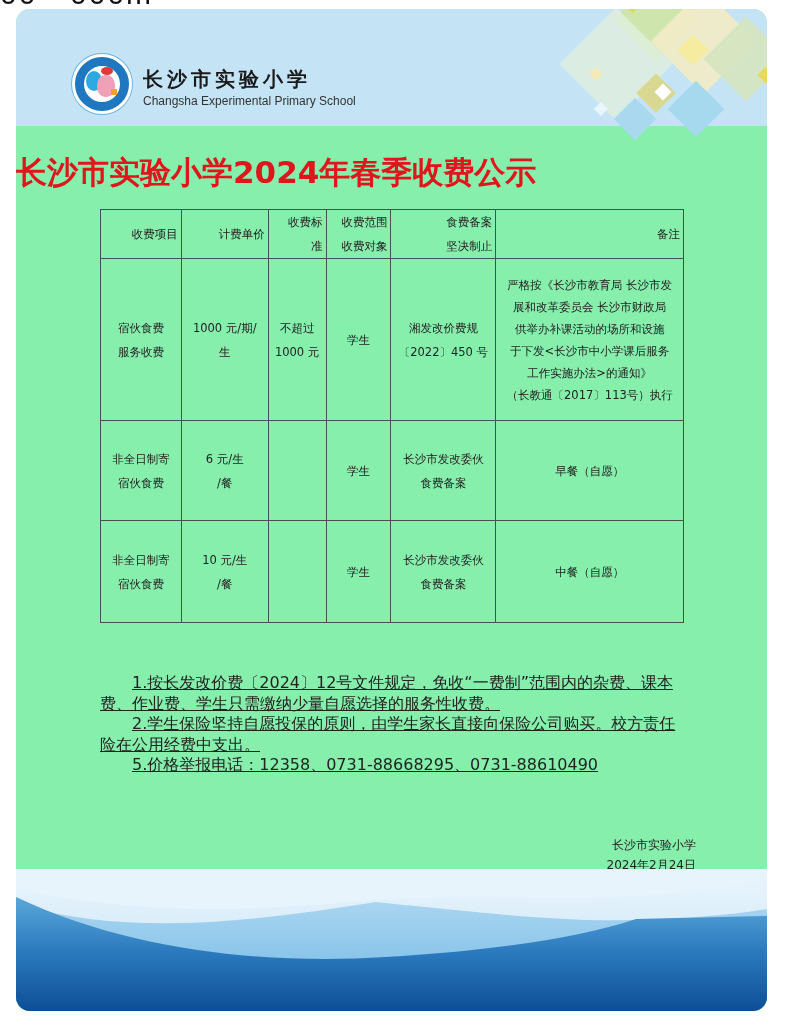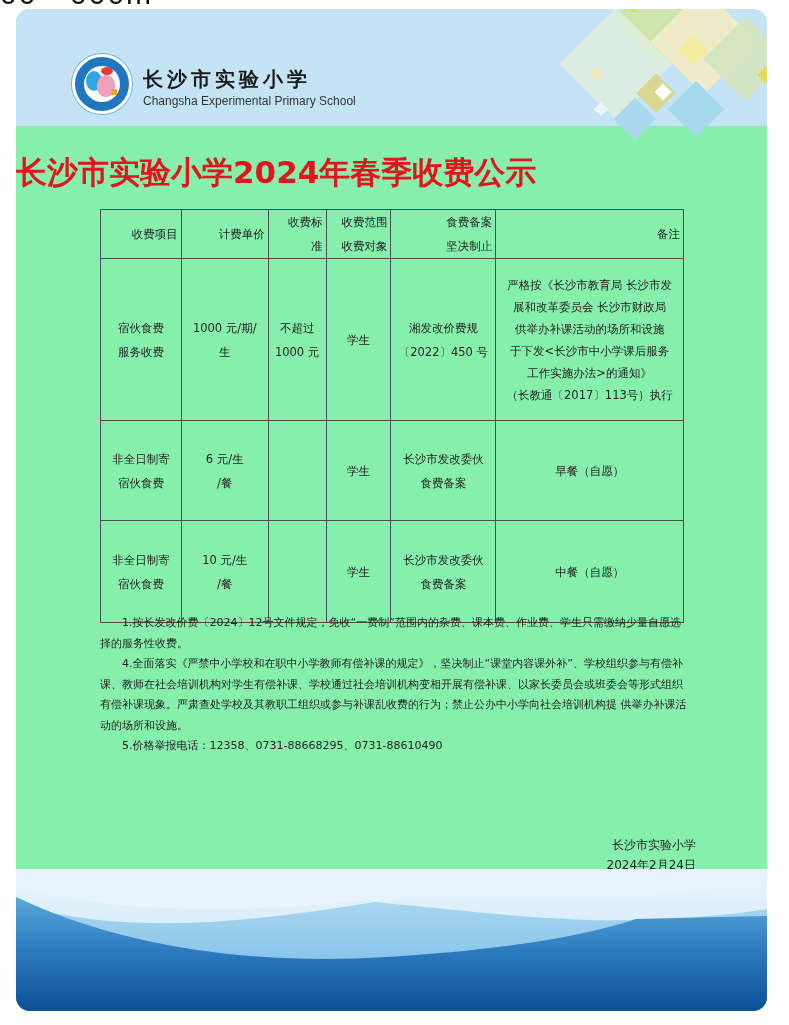--- a/index.html
+++ b/index.html
@@ -51,22 +51,22 @@
     position: absolute; left: 84px; top: 200px; width: 584px; height: 412px;
     border-collapse: collapse; font-size: 11.5px; color: #222; text-align: center;
   }
   table.fees td, table.fees th {
     border: 1.5px solid #4a4f55; vertical-align: middle; line-height: 24px;
     padding: 0 3px;
   }
   table.fees th { font-weight: normal; font-size: 11.5px; text-align: right; }
   .remark-cell { line-height: 22px !important; }
   .notes {
-    position: absolute; left: 84px; top: 604px; width: 590px;
-    font-size: 11px; line-height: 20.5px; color: #222;
+    position: absolute; left: 84px; top: 664px; width: 590px;
+    font-size: 16px; line-height: 20.5px; color: #222; text-decoration: underline;
   }
   .notes p { text-indent: 2em; }
   .signature {
     position: absolute; left: 540px; top: 826px; width: 140px; text-align: right;
     font-size: 12px; line-height: 20px; color: #222;
   }
   .footer-wave { position: absolute; left: 0; top: 860px; width: 751px; height: 142px; }
 </style>
 </head>
 <body>
@@ -206,21 +206,21 @@
           </td>
       <td>
             <div>中餐（自愿）</div>
           </td>
     </tr>
   </tbody>
     </table>
 
   <div class="notes">
     <p>1.按长发改价费〔2024〕12号文件规定，免收“一费制”范围内的杂费、课本费、作业费、学生只需缴纳少量自愿选择的服务性收费。</p>
-    <p>4.全面落实《严禁中小学校和在职中小学教师有偿补课的规定》，坚决制止“课堂内容课外补”、学校组织参与有偿补课、教师在社会培训机构对学生有偿补课、学校通过社会培训机构变相开展有偿补课、以家长委员会或班委会等形式组织有偿补课现象。严肃查处学校及其教职工组织或参与补课乱收费的行为；禁止公办中小学向社会培训机构提 供举办补课活动的场所和设施。</p>
+    <p>2.学生保险坚持自愿投保的原则，由学生家长直接向保险公司购买。校方责任险在公用经费中支出。</p>
     <p>5.价格举报电话：12358、0731-88668295、0731-88610490</p>
   </div>
 
   <div class="signature">
     <div>长沙市实验小学</div>
     <div>2024年2月24日</div>
   </div>
 
   <svg class="footer-wave" viewBox="0 0 751 142" preserveAspectRatio="none">
     <defs>

